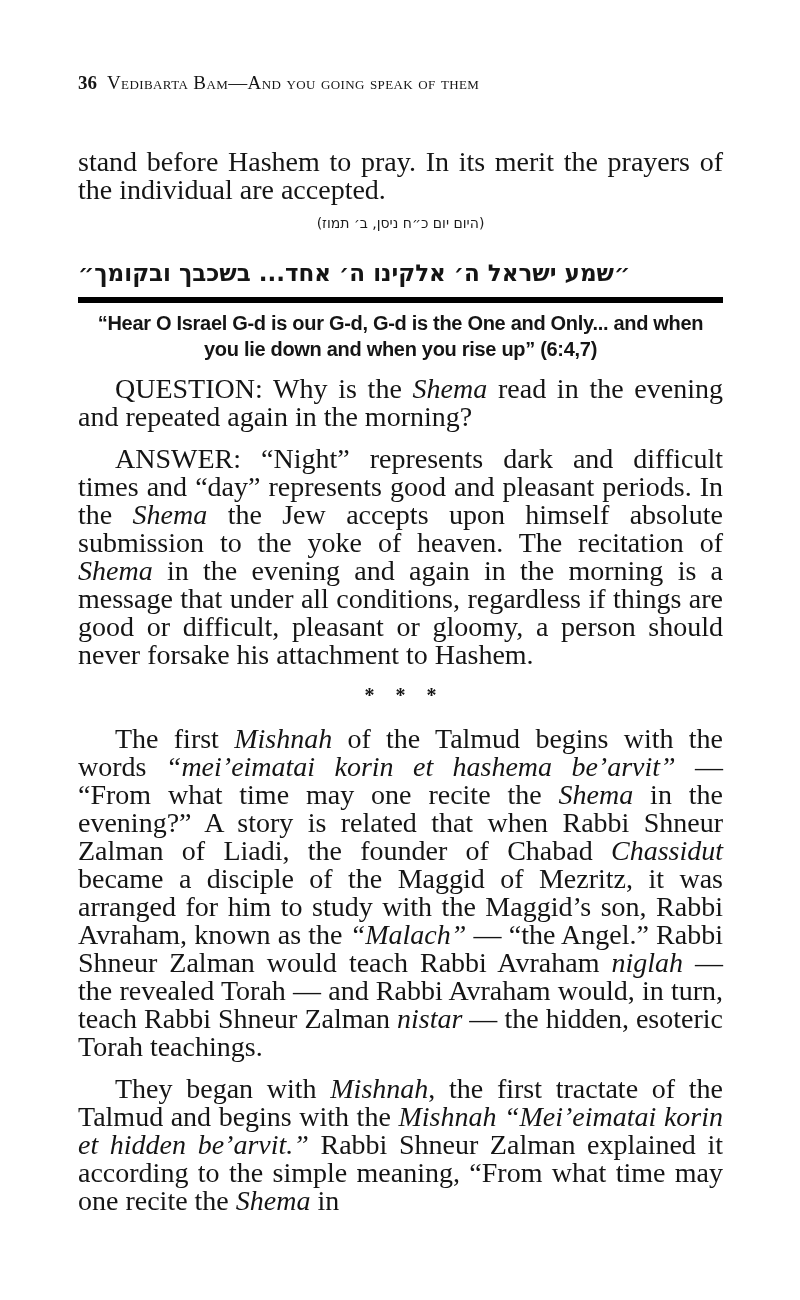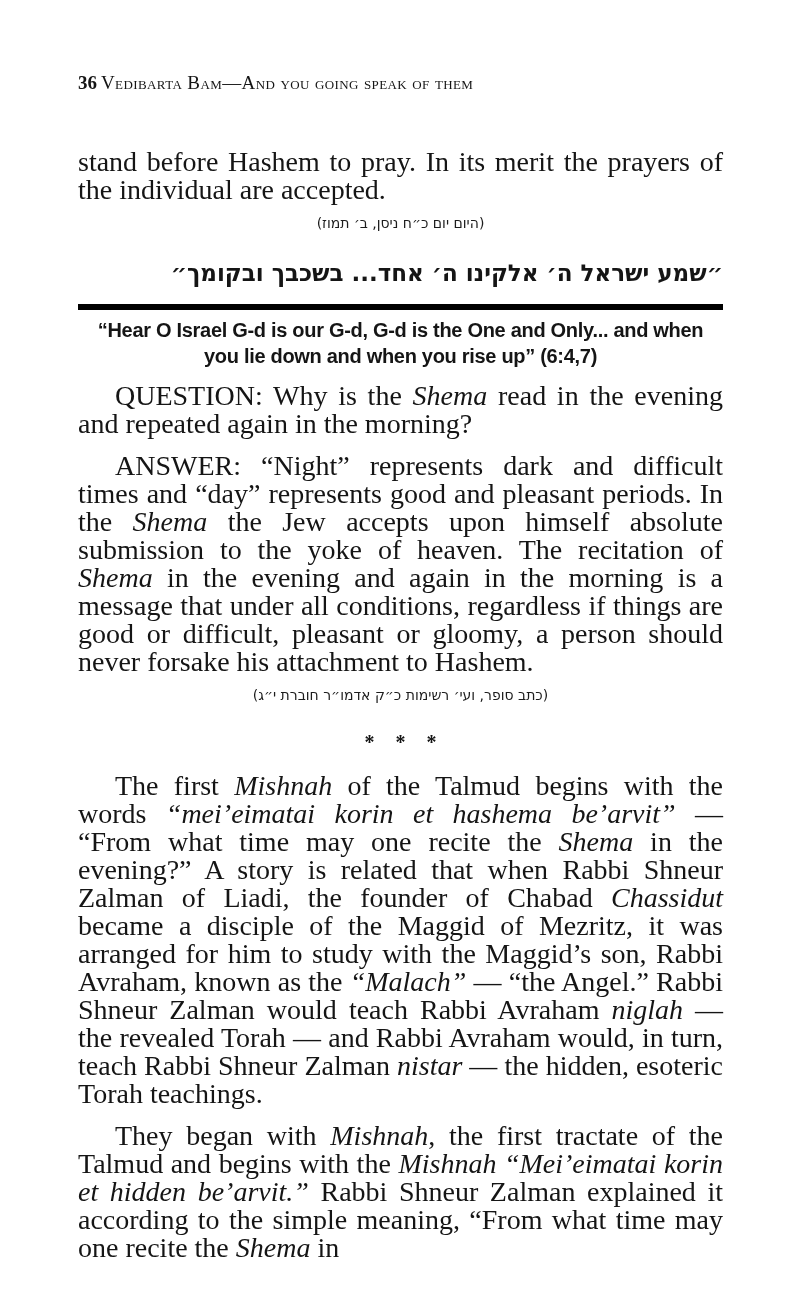--- a/index.html
+++ b/index.html
@@ -16,21 +16,21 @@
   }
 
   .content {
     padding: 72px 77px 0 78px;
   }
 
   
   .running-header {
     display: flex;
     align-items: baseline;
-    gap: 4px;
+    gap: 10px;
     margin-bottom: 54px;
     font-size: 19px;
   }
   .page-number {
     font-weight: 700;
     font-variant: normal;
   }
   .book-title {
     font-variant: small-caps;
     letter-spacing: 0.4px;
@@ -54,26 +54,26 @@
     font-family: "DejaVu Sans", sans-serif;
     font-size: 14px;
     line-height: 18px;
     margin: -4px 0 26px 0;
     color: #1c1c1c;
   }
 
   
   .hebrew-title {
     direction: rtl;
-    text-align: right;
+    text-align: left;
     font-family: "DejaVu Sans", sans-serif;
     font-weight: 700;
     font-size: 23px;
     line-height: 30px;
-    margin-bottom: 16px;
+    margin-bottom: 9px;
   }
   .section-rule {
     height: 6px;
     background: #000000;
     margin: 0 0 7px 0;
   }
   .english-title {
     font-family: "Liberation Sans", sans-serif;
     font-weight: 700;
     font-size: 20px;
@@ -112,21 +112,20 @@
 
     <div class="section-rule"></div>
 
     <div class="english-title">“Hear O Israel G-d is our G-d, G-d is the One and Only... and when you lie down and when you rise up” (6:4,7)</div>
 
     <p class="body-par">QUESTION: Why is the <i>Shema</i> read in the evening and repeated again in the morning?</p>
 
     <p class="body-par">ANSWER: “Night” represents dark and difficult times and “day” represents good and pleasant periods. In the <i>Shema</i> the Jew accepts upon himself absolute submission to the yoke of heaven. The recitation of <i>Shema</i> in the evening and again in the morning is a message that under all conditions, regardless if things are good or difficult, pleasant or gloomy, a person should never forsake his attachment to Hashem.</p>
 
 
-    <div class="citation">(כתב סופר, ועי׳ רשימות כ״ק אדמו״ר חוברת י״ג)</div>
 
     <div class="separator">* * *</div>
 
     <p class="body-par">The first <i>Mishnah</i> of the Talmud begins with the words <i>“mei’eimatai korin et hashema be’arvit”</i> — “From what time may one recite the <i>Shema</i> in the evening?” A story is related that when Rabbi Shneur Zalman of Liadi, the founder of Chabad <i>Chassidut</i> became a disciple of the Maggid of Mezritz, it was arranged for him to study with the Maggid’s son, Rabbi Avraham, known as the <i>“Malach”</i> — “the Angel.” Rabbi Shneur Zalman would teach Rabbi Avraham <i>niglah</i> — the revealed Torah — and Rabbi Avraham would, in turn, teach Rabbi Shneur Zalman <i>nistar</i> — the hidden, esoteric Torah teachings.</p>
 
     <p class="body-par">They began with <i>Mishnah</i>, the first tractate of the Talmud and begins with the <i>Mishnah “Mei’eimatai korin et hidden be’arvit.”</i> Rabbi Shneur Zalman explained it according to the simple meaning, “From what time may one recite the <i>Shema</i> in</p>
 
   </div>
 </div>
 

